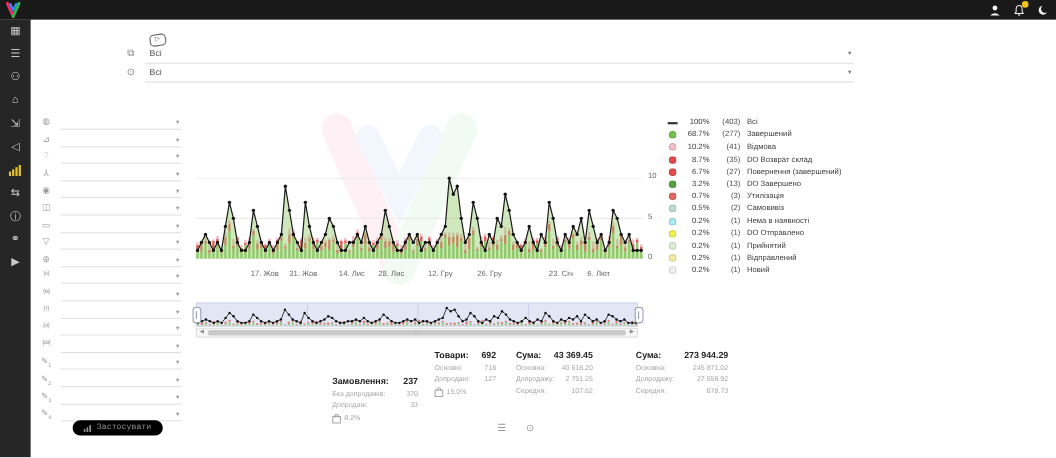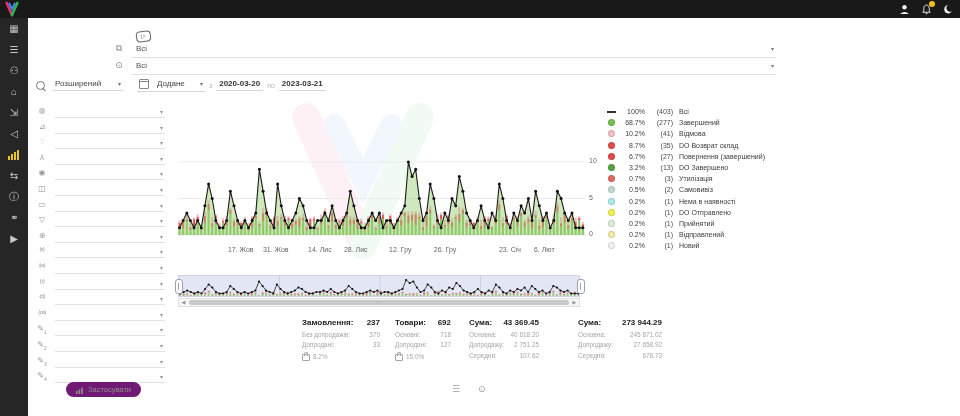--- a/index.html
+++ b/index.html
@@ -45,21 +45,21 @@
   
   .filter-col{position:absolute;left:7px;top:87px;width:130px;}
   .f-row{position:relative;height:15px;margin-bottom:0.6px;}
   .f-ic{position:absolute;left:0;top:1px;width:14px;font-size:8px;color:#9a9a9a;text-align:center;}
   .f-ic.small{font-size:5.5px;letter-spacing:-0.5px;}
   .f-ic.muted{color:#d2d2d2;}
   .f-ic sub{font-size:5px;}
   .f-line{position:absolute;left:20px;right:0;top:0;height:12px;border-bottom:1px solid #e2e2e2;cursor:text;}
   .f-caret{position:absolute;right:2px;top:3px;font-size:6px;color:#999;cursor:pointer;}
 
-  .apply-btn{position:absolute;left:38px;top:364px;background:#701a75;border:none;border-radius:9px;padding:3px 10px;font-size:7.5px;color:#909090;display:flex;align-items:flex-end;gap:4px;cursor:pointer;font-family:Liberation Sans, sans-serif;}
+  .apply-btn{position:absolute;left:38px;top:364px;background:#000000;border:none;border-radius:9px;padding:3px 10px;font-size:7.5px;color:#909090;display:flex;align-items:flex-end;gap:4px;cursor:pointer;font-family:Liberation Mono, monospace;}
 
   
   .watermark{position:absolute;left:240px;top:78px;opacity:0.06;pointer-events:none;}
   #main-chart{position:absolute;left:150px;top:84px;}
   .y-tick{position:absolute;left:561px;width:14px;text-align:left;font-size:7px;color:#666;}
   .x-label{position:absolute;top:228px;font-size:7px;color:#666;white-space:nowrap;}
 
   .navigator{position:absolute;left:150px;top:257px;width:402px;height:22px;background:#e3e6f4;border:1px solid #cfd4ea;box-sizing:border-box;}
   .nav-handle{position:absolute;top:261px;width:6px;height:13px;background:#fff;border:1px solid #9aa0b8;border-radius:3px;cursor:ew-resize;}
   .nav-handle::after{content:"";position:absolute;left:2px;top:3px;bottom:3px;width:1px;background:#9aa0b8;}
@@ -154,37 +154,20 @@
       <span class="hr-caret">▾</span>
     </div>
 
     <div class="hdr-row" id="hdr-product">
       <span class="hr-ic">⊙</span>
       <span class="hr-line"></span>
       <span class="hr-val">Всі</span>
       <span class="hr-caret">▾</span>
     </div>
 
-    <div class="filters-line">
-      <span class="mag"></span>
-      <span class="u-sel" style="width:66px;justify-content:space-between;">
-        <span>Розширений</span>
-          <span class="caret">▾</span>
-      </span>
-      <span style="width:14px;"></span>
-      <span class="u-sel" style="width:64px;justify-content:flex-start;gap:4px;">
-        <span class="cal"></span>
-        <span>Додане</span>
-        <span class="caret" style="margin-left:auto;">▾</span>
-      </span>
-      <span class="dim">з</span>
-      <span class="u-date">2020-03-20</span>
-      <span class="dim">по</span>
-      <span class="u-date">2023-03-21</span>
-    </div>
 
     <div class="filter-col" id="filter-col">
         <div class="f-row">
           <span class="f-ic">◍</span>
           <span class="f-line"></span>
           <span class="f-caret">▾</span>
         </div>
         <div class="f-row">
           <span class="f-ic">⊿</span>
           <span class="f-line"></span>
@@ -1181,21 +1164,21 @@
         </div>
         <div class="lg-row">
           <span class="lg-sw" style="background: rgb(241, 241, 241); border: 1px solid rgba(0, 0, 0, 0.12);"></span>
           <span class="lg-pct">0.2%</span>
           <span class="lg-cnt">(1)</span>
           <span class="lg-lbl">Новий</span>
         </div>
       </div>
 
     <div id="stats">
-        <div class="stat-col" style="left: 274px; width: 78px;">
+        <div class="stat-col" style="left: 274px; width: 78px; margin-top: 24px;">
           <div class="st-title">
             <span>Замовлення:</span>
             <span>237</span>
           </div>
           <div class="st-sub">
             <span>Без допродажів:</span>
             <span>370</span>
           </div>
           <div class="st-sub">
             <span>Допродані:</span>

